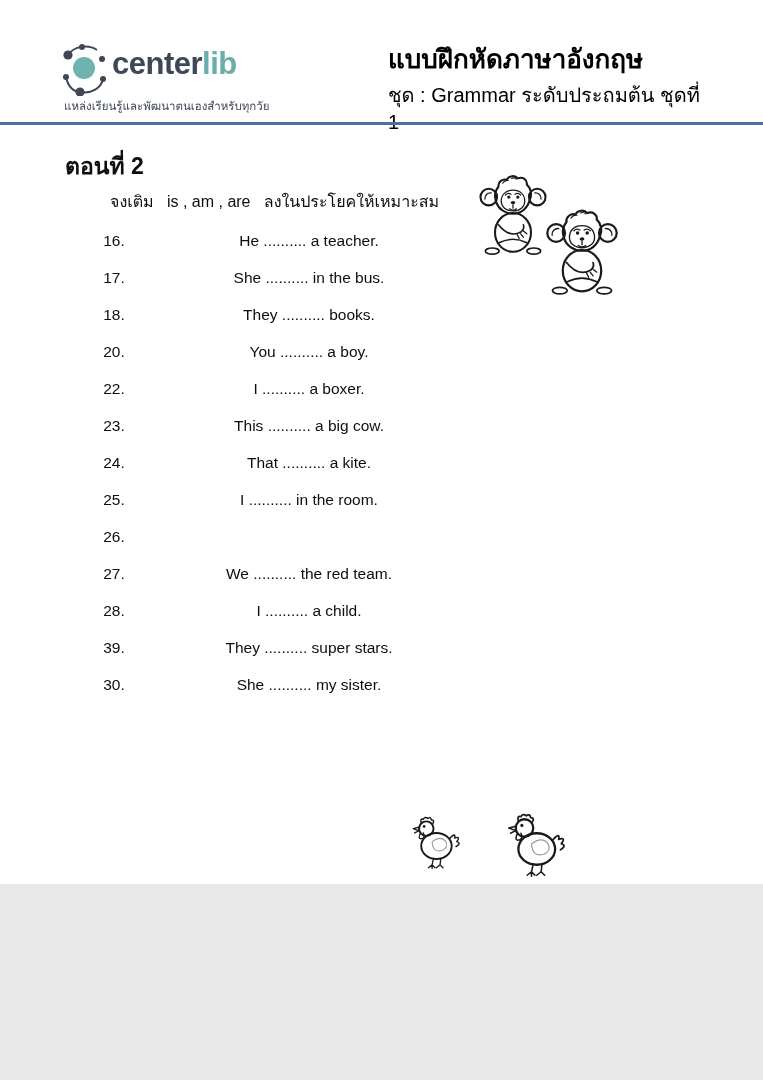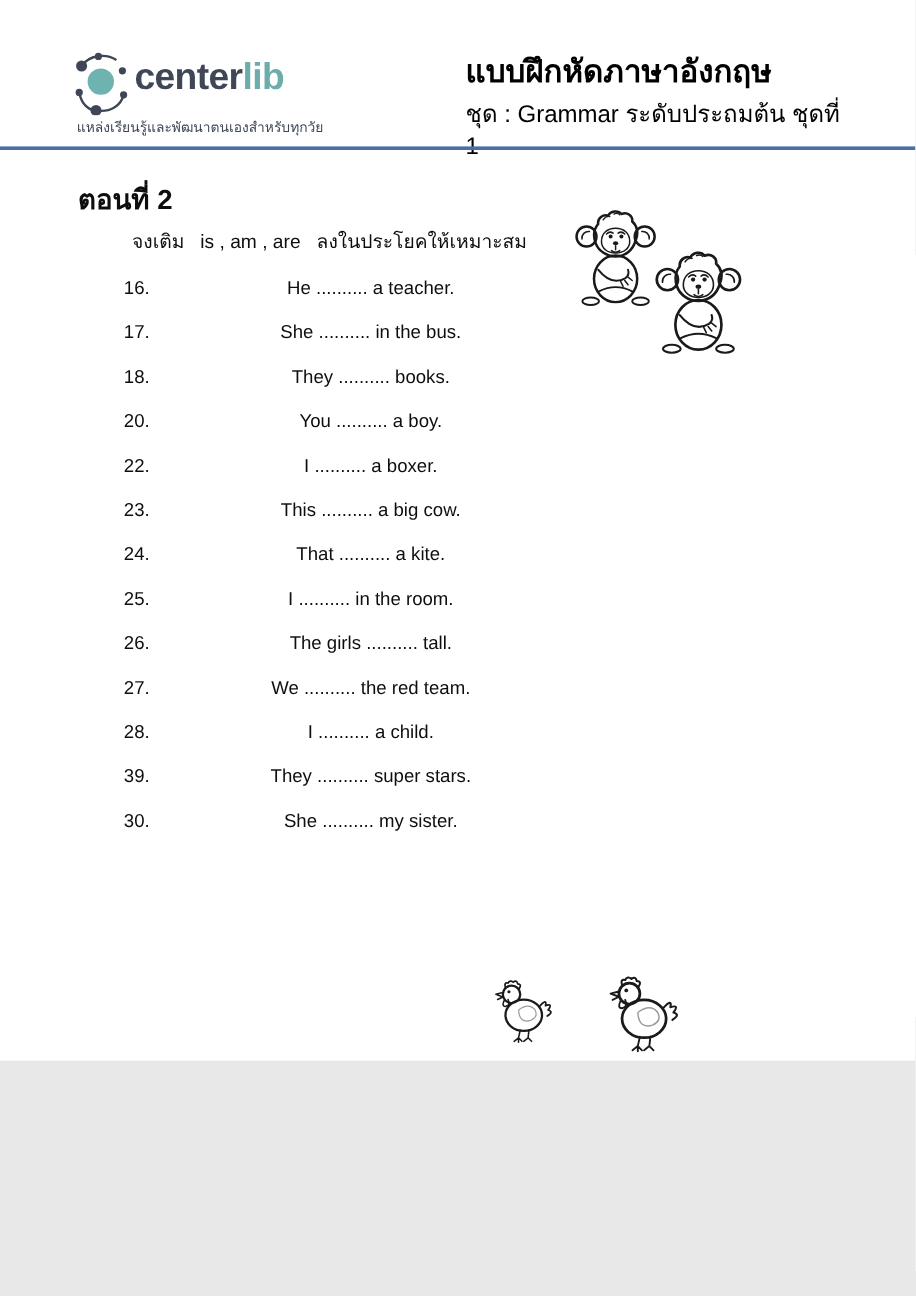--- a/index.html
+++ b/index.html
@@ -95,21 +95,20 @@
     <div class="item">
         <span class="no">24.</span>
         <span class="sentence">That .......... a kite.</span>
       </div>
     <div class="item">
         <span class="no">25.</span>
         <span class="sentence">I .......... in the room.</span>
       </div>
     <div class="item">
         <span class="no">26.</span>
-        <span class="sentence">The girls .......... tall.</span>
       </div>
     <div class="item">
         <span class="no">27.</span>
         <span class="sentence">We .......... the red team.</span>
       </div>
     <div class="item">
         <span class="no">28.</span>
         <span class="sentence">I .......... a child.</span>
       </div>
     <div class="item">

